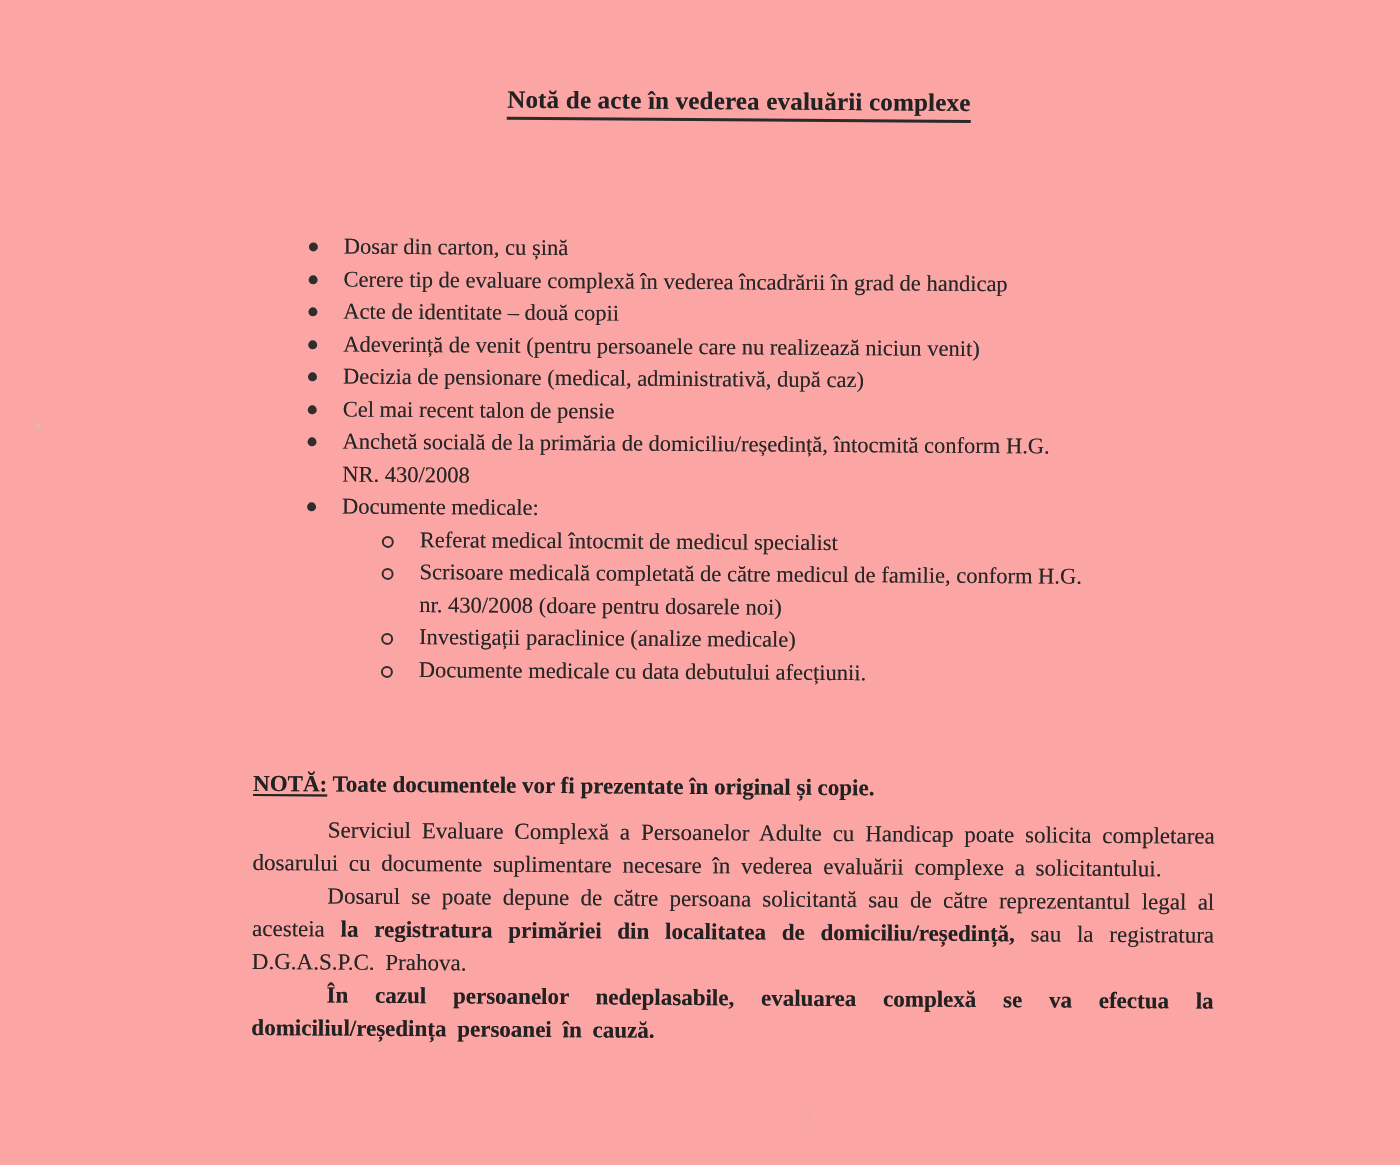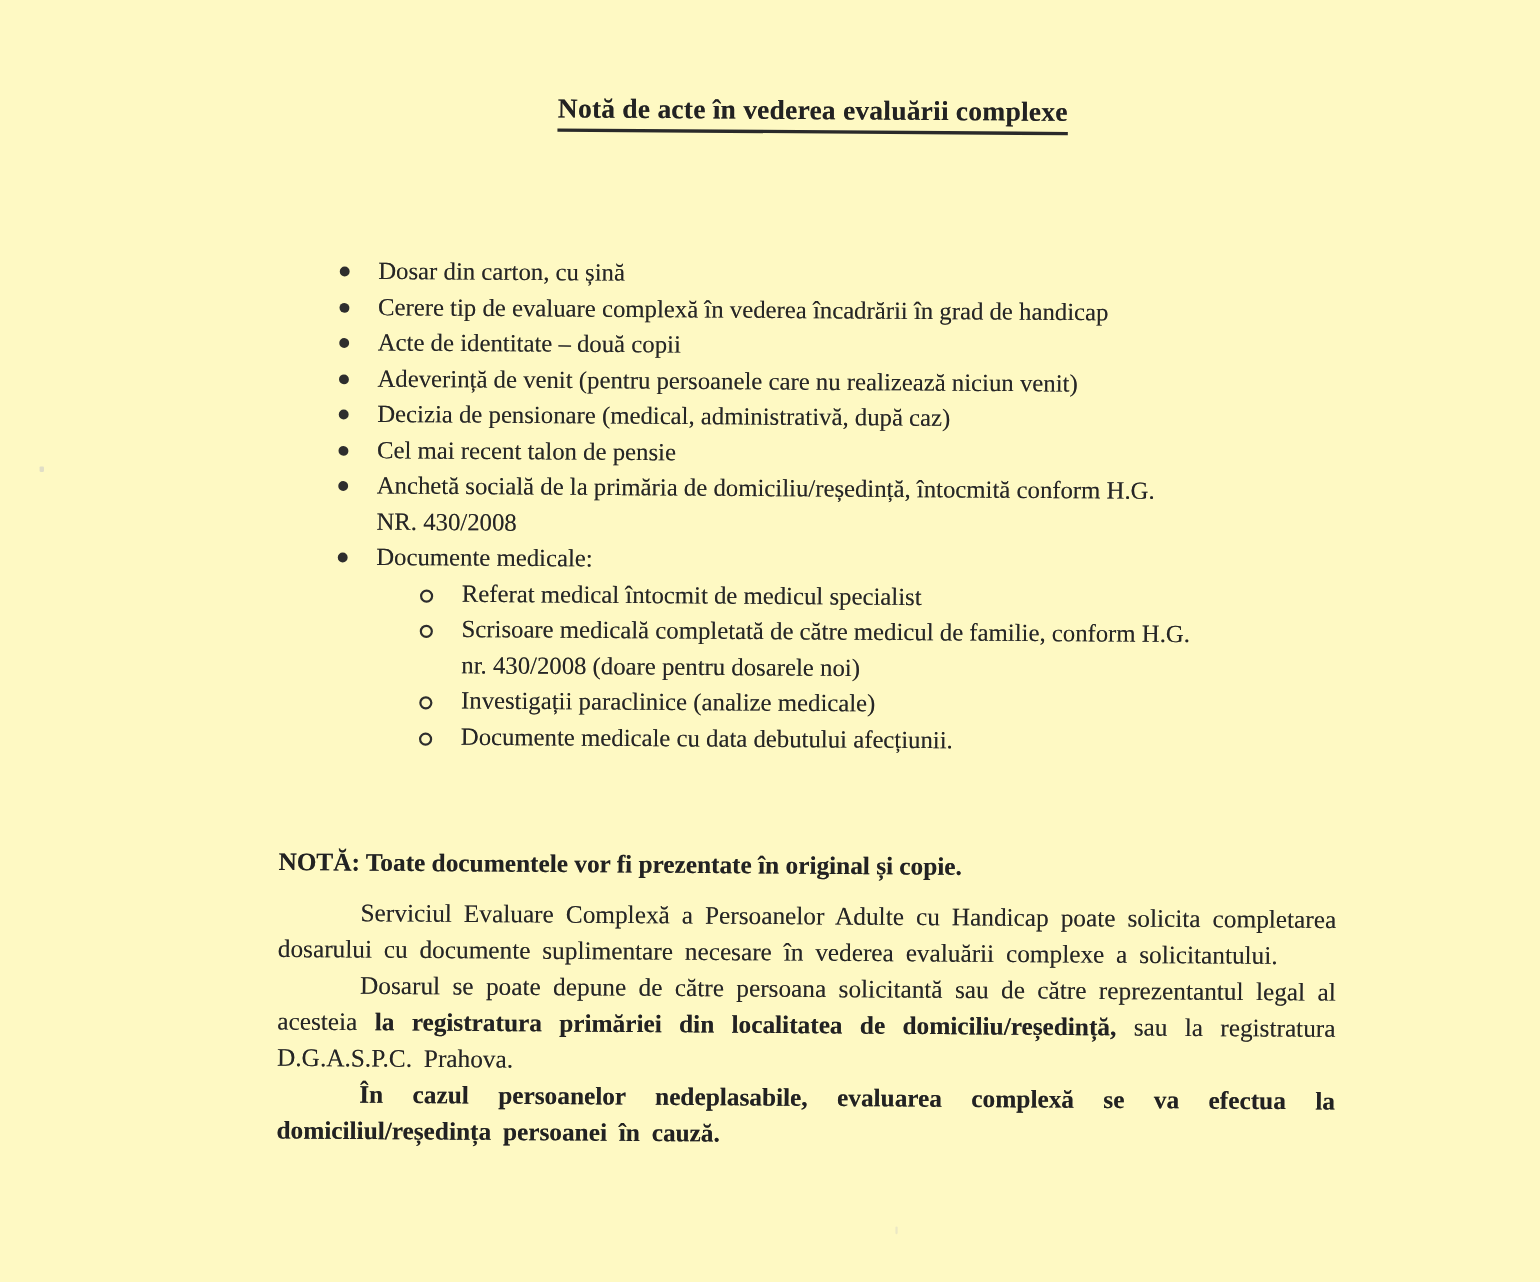--- a/index.html
+++ b/index.html
@@ -2,21 +2,21 @@
 <html><head>
 <meta charset="utf-8">
 <style>
   html, body { margin: 0; padding: 0; }
   body { background: #ffffff; }
 
   .page {
     position: relative;
     width: 1400px;
     height: 1165px;
-    background: #fef9c3;
+    background: #fca5a5;
     overflow: hidden;
     font-family: "Liberation Serif", serif;
     color: #262626;
   }
 
   .sheet {
     position: absolute;
     left: 258px;
     top: 86px;
     width: 962px;
@@ -61,20 +61,21 @@
   .li-line { display: block; }
 
   .note-line {
     margin-top: 82px;
     font-size: 23px;
     line-height: 33px;
     font-weight: bold;
     color: #222;
   }
   .note-label {
+    text-decoration: underline;
     text-decoration-thickness: 2px;
     text-underline-offset: 3px;
   }
 
   .paras {
     margin-top: 13px;
     font-size: 23px;
     line-height: 33px;
     text-align: justify;
     word-spacing: 5px;

